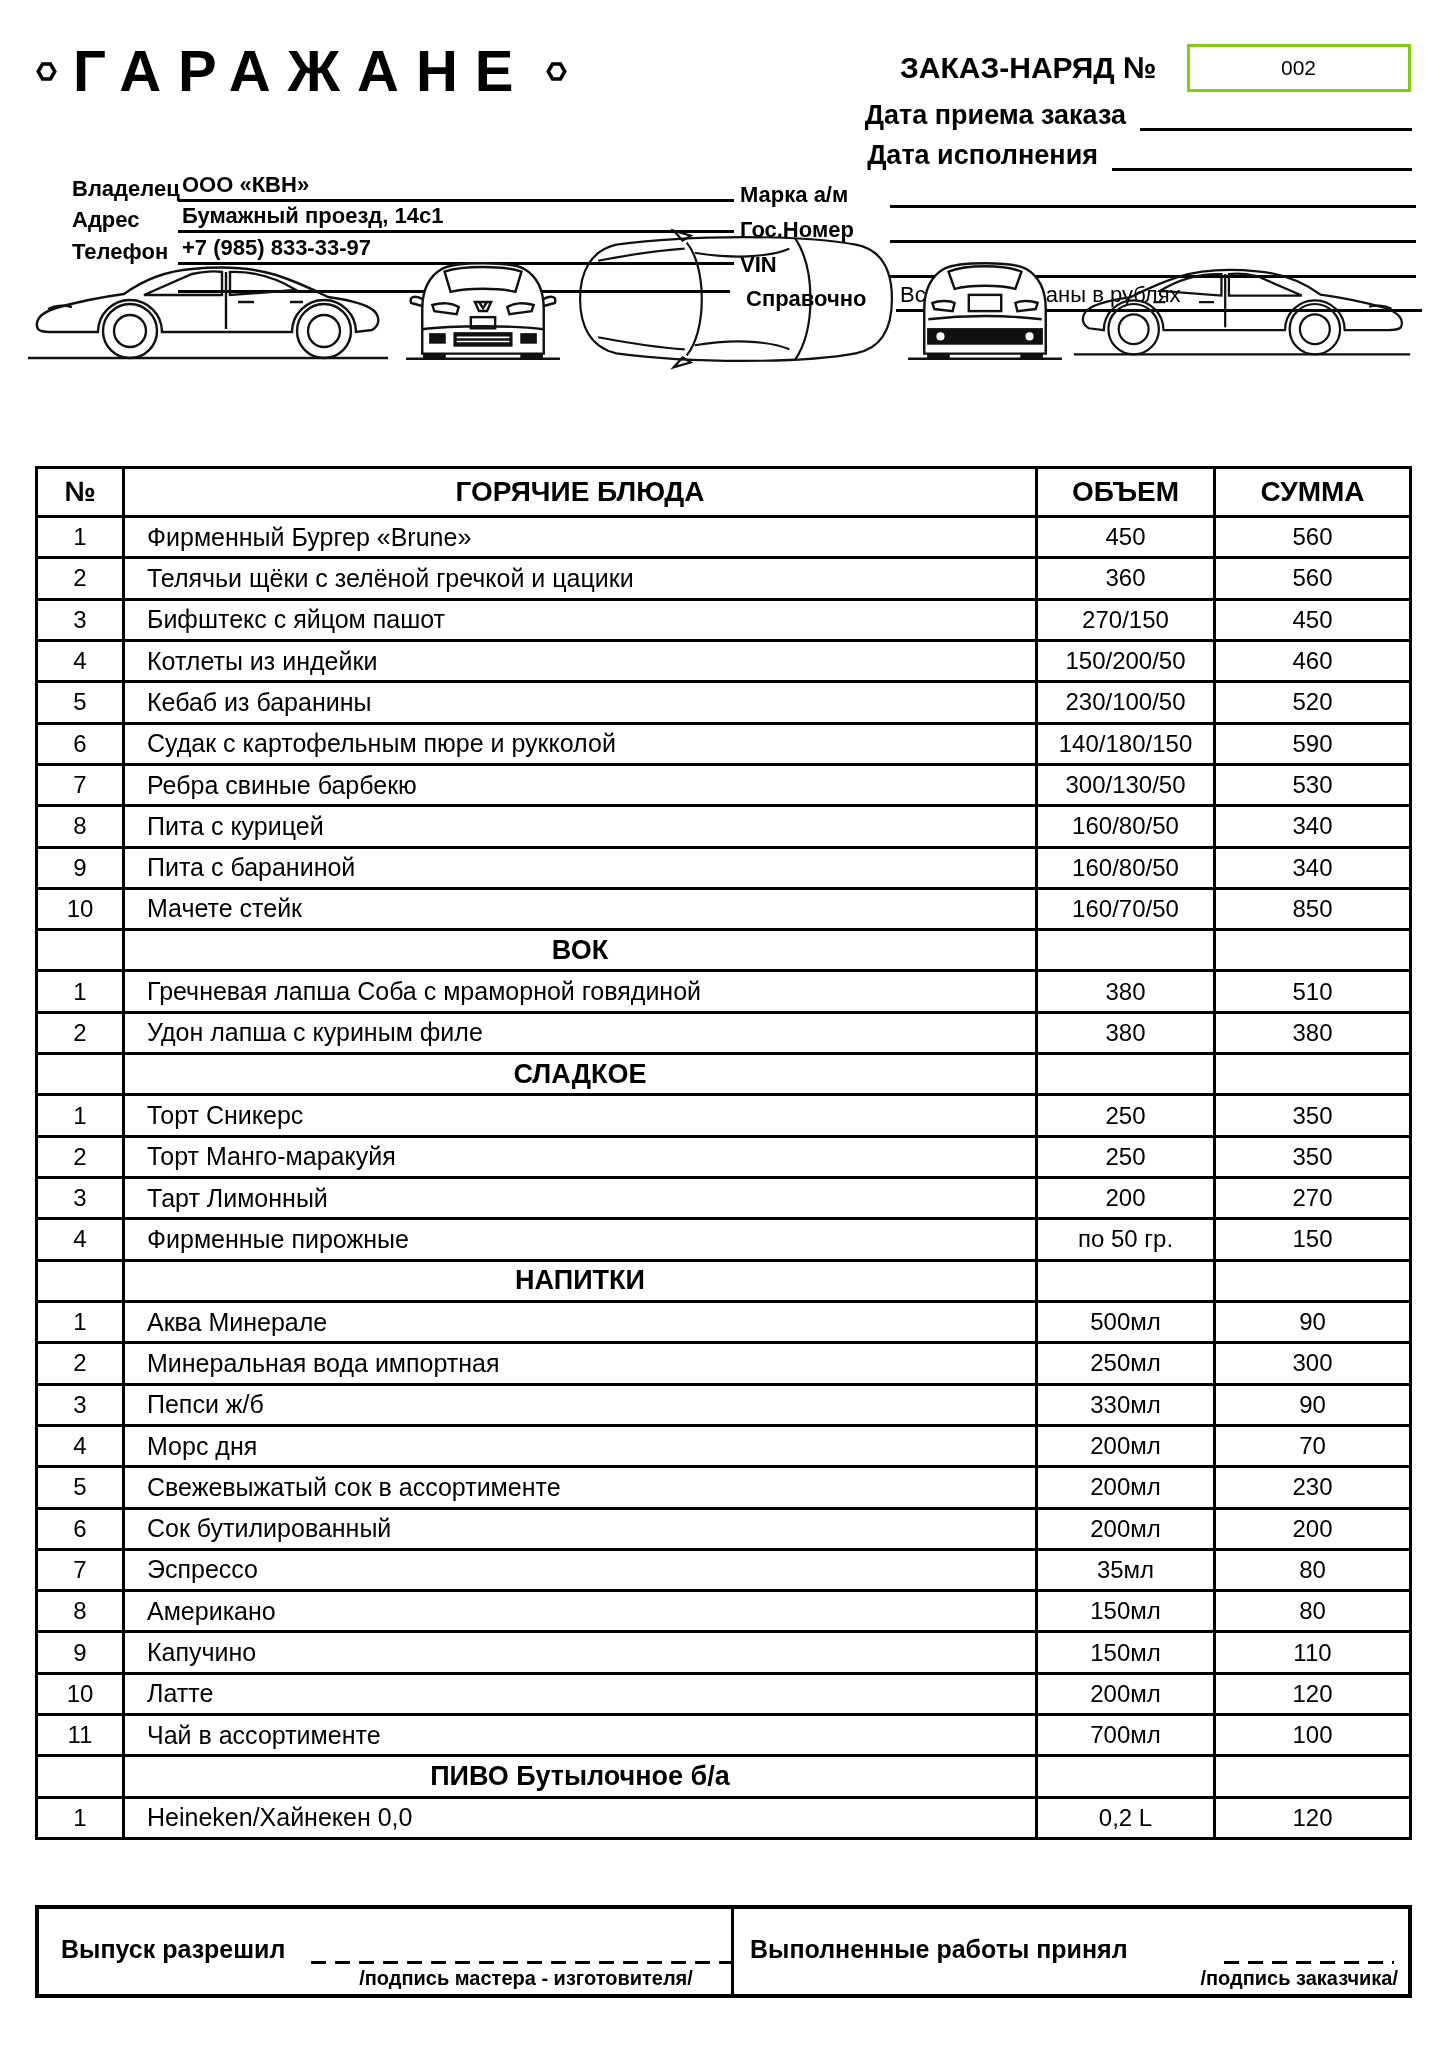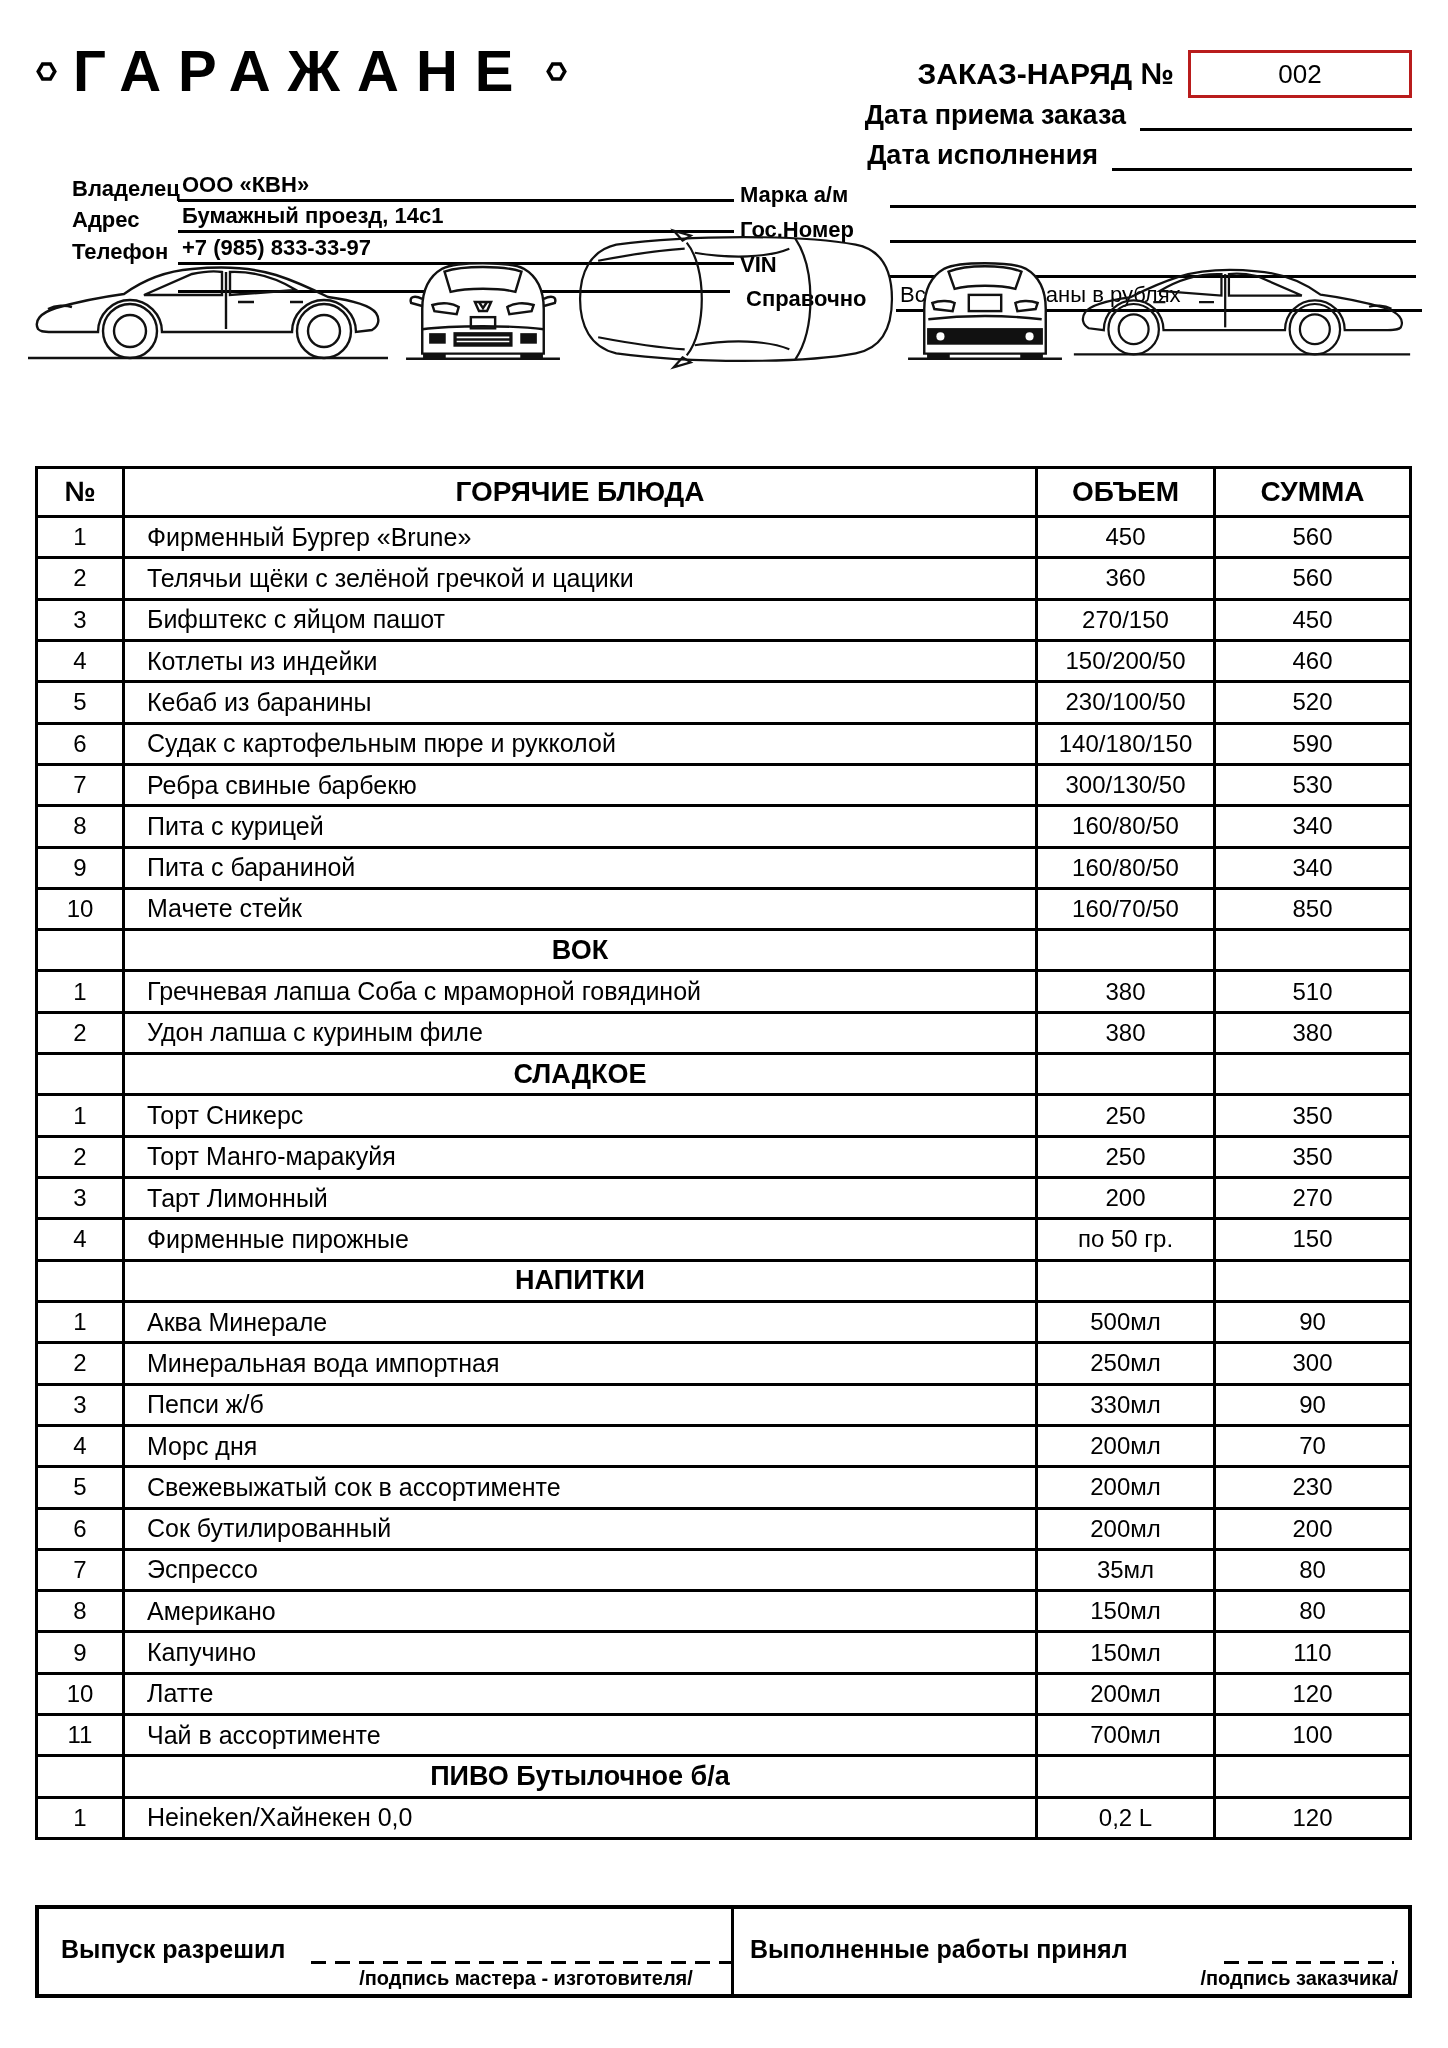--- a/index.html
+++ b/index.html
@@ -5,23 +5,23 @@
   html,body{margin:0;padding:0;background:#888;}
   .page{
     position:relative;width:1448px;height:2048px;background:#ffffff;
     font-family:"Liberation Sans", sans-serif;color:#000;overflow:hidden;
     margin:0 auto;
   }
   
   .logo{position:absolute;left:36px;top:38px;height:66px;display:flex;align-items:center;gap:16px;}
   .logo-text{font-size:58px;font-weight:bold;letter-spacing:17px;line-height:1;white-space:nowrap;}
   .hex{width:21px;height:21px;flex:0 0 auto;}
-  .order-row{position:absolute;left:900px;top:50px;width:512px;display:flex;align-items:center;justify-content:flex-end;}
+  .order-row{position:absolute;left:900px;top:44px;width:512px;display:flex;align-items:center;justify-content:flex-start;}
   .order-label{font-size:30px;font-weight:bold;white-space:nowrap;}
-  .order-box{margin-left:14px;width:218px;height:42px;border:3px solid #b91c1c;display:flex;align-items:center;justify-content:center;font-size:26px;}
+  .order-box{margin-left:30px;width:218px;height:42px;border:3px solid #84cc16;display:flex;align-items:center;justify-content:center;font-size:21px;}
   .date-row{position:absolute;display:flex;justify-content:flex-end;align-items:flex-end;}
   .date-row .dlabel{font-size:27px;font-weight:bold;margin-right:14px;line-height:1.1;white-space:nowrap;}
   .uline{border-bottom:3px solid #000;height:30px;}
   .d1{left:700px;top:98px;width:712px;}
   .d1 .uline{width:272px;}
   .d2{left:700px;top:138px;width:712px;}
   .d2 .uline{width:300px;}
   .frow{position:absolute;height:30px;}
   .frow .lbl{position:absolute;left:0;bottom:0;font-size:22px;font-weight:bold;white-space:nowrap;}
   .fline{position:absolute;bottom:0;border-bottom:3px solid #000;display:flex;align-items:flex-end;font-weight:bold;font-size:22px;padding:0 0 1px 4px;white-space:nowrap;}

